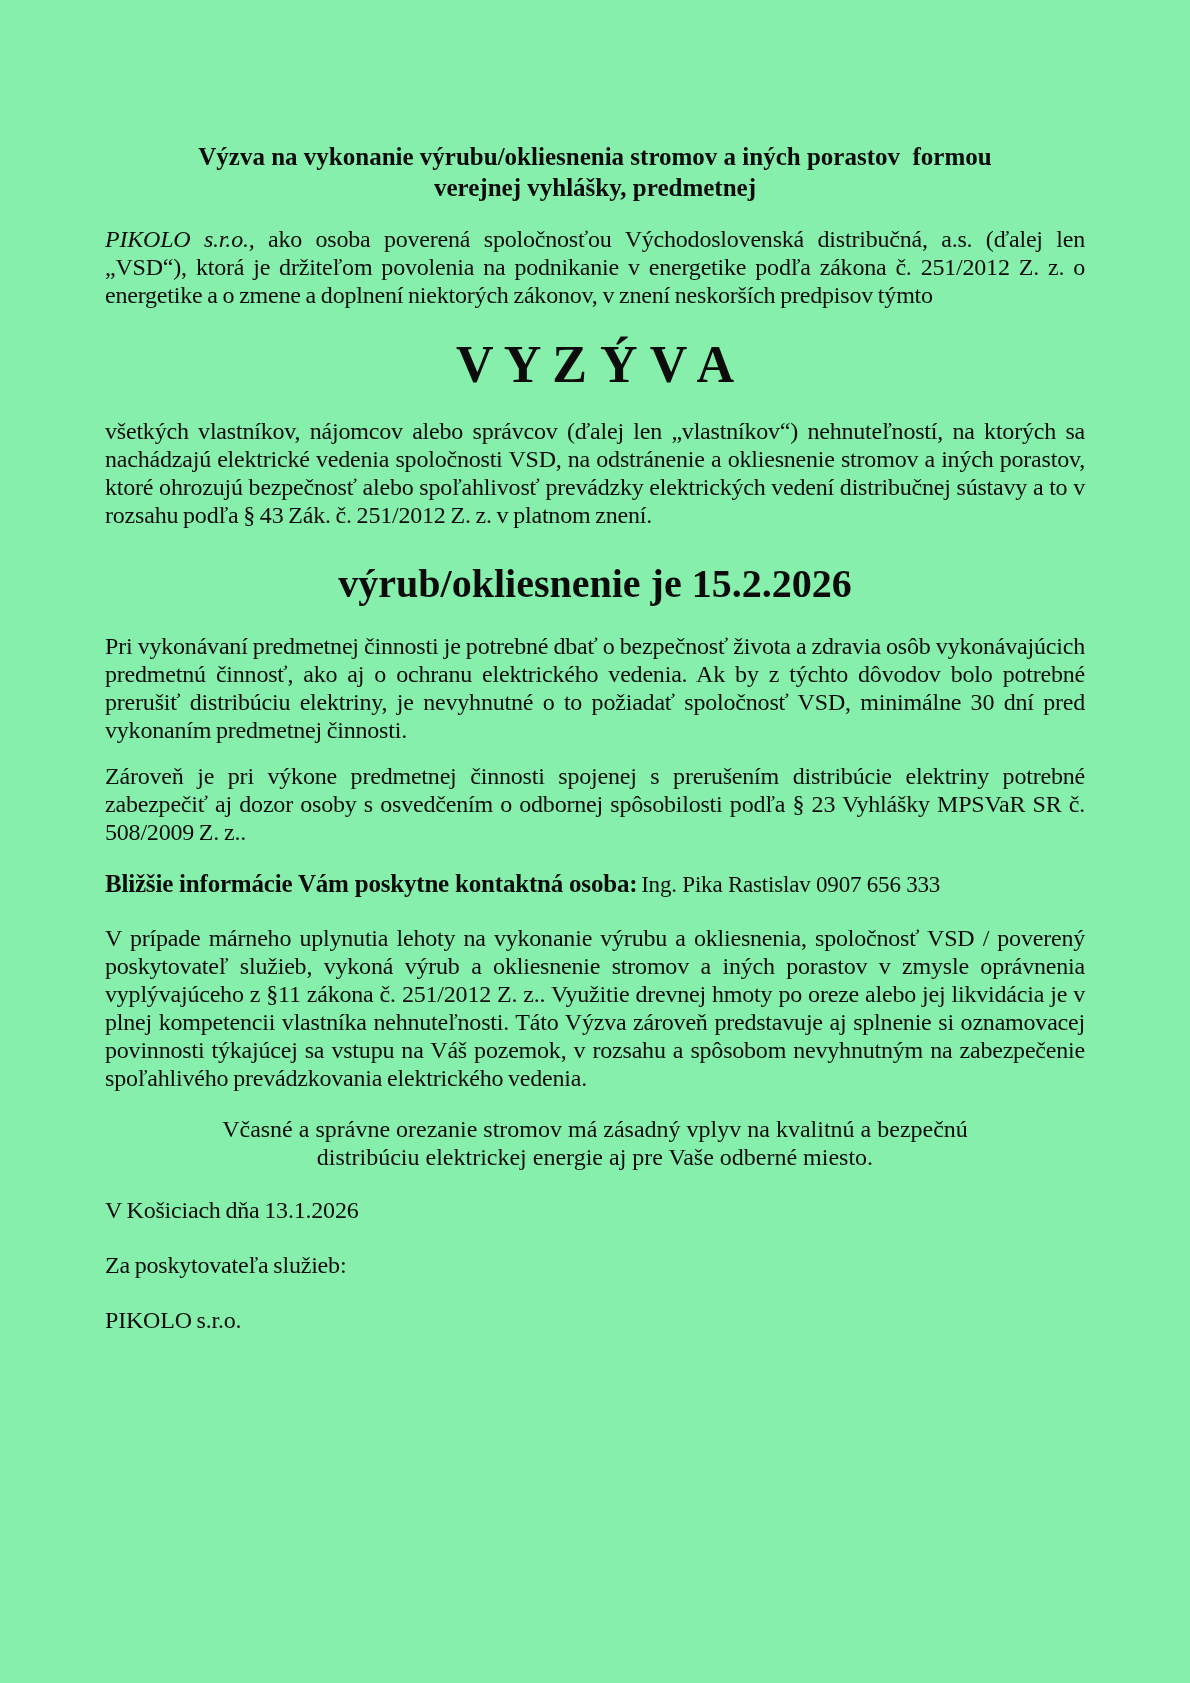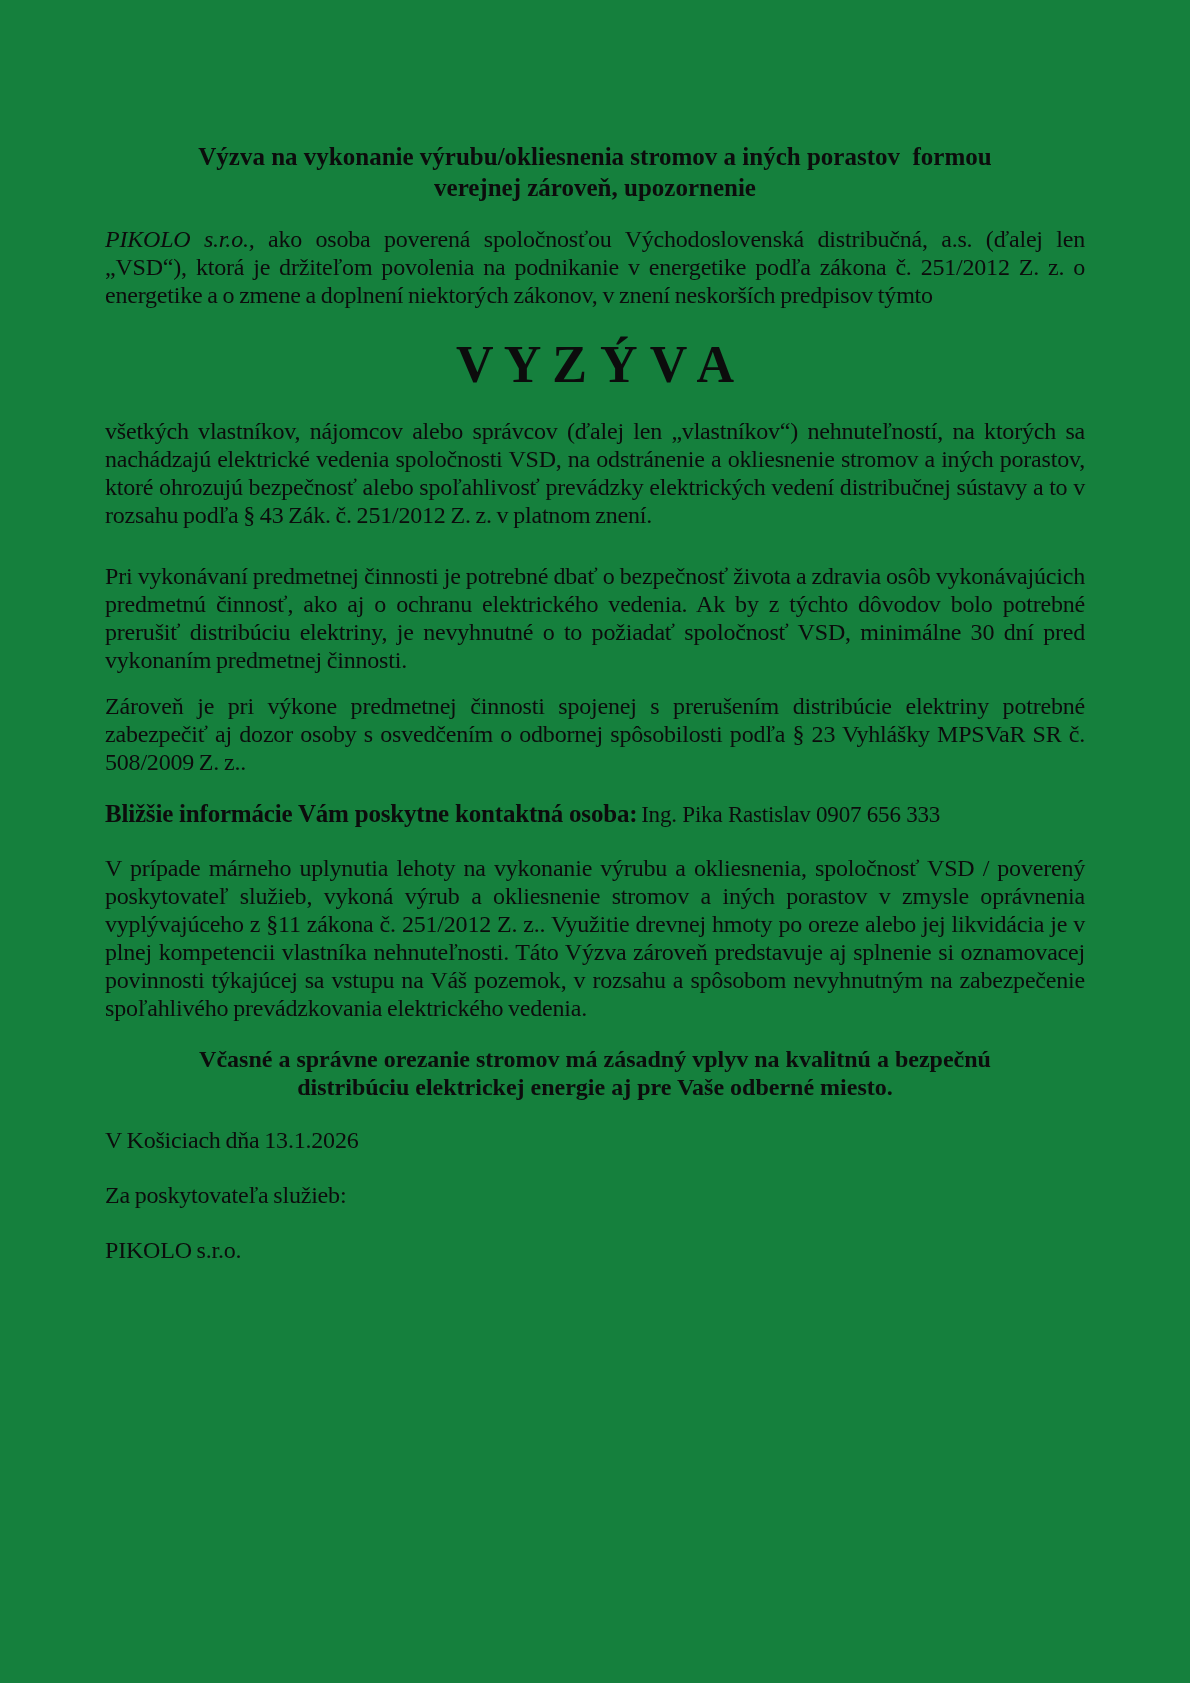--- a/index.html
+++ b/index.html
@@ -5,21 +5,21 @@
   html, body {
     margin: 0;
     padding: 0;
     background: #ffffff;
   }
   .page {
     position: relative;
     width: 1190px;
     height: 1683px;
     margin: 0 auto;
-    background: #15803d;
+    background: #86efac;
     color: #0c0c0c;
     font-family: "Liberation Serif", "DejaVu Serif", serif;
     box-sizing: border-box;
     padding: 141px 105px 7px 105px;
     overflow: hidden;
   }
   .title {
     margin: 0;
     font-size: 25px;
     font-weight: bold;
@@ -70,50 +70,51 @@
     font-size: 25px;
     font-weight: bold;
   }
   .contact .c2 {
     font-size: 23px;
     font-weight: normal;
   }
   .closing {
     margin: 23px 0 0 0;
     font-size: 24px;
-    font-weight: bold;
+    font-weight: normal;
     line-height: 28px;
     text-align: center;
   }
   .closing span {
     display: block;
   }
   .plain {
     text-align: left;
   }
   .mt25 { margin-top: 25px; }
   .mt27 { margin-top: 27px; }
 </style>
 </head>
 <body>
 
 <div class="page">
 
   <h1 class="title">
     <span>Výzva na vykonanie výrubu/okliesnenia stromov a iných porastov  formou</span>
-    <span>verejnej zároveň, upozornenie</span>
+    <span>verejnej vyhlášky, predmetnej</span>
   </h1>
 
   <p class="body"><em>PIKOLO s.r.o.,</em><span> ako osoba poverená spoločnosťou Východoslovenská distribučná, a.s. (ďalej len „VSD“), ktorá je držiteľom povolenia na podnikanie v energetike podľa zákona č. 251/2012 Z. z. o energetike a o zmene a doplnení niektorých zákonov, v znení neskorších predpisov týmto</span></p>
 
   <div class="proclamation">V Y Z Ý V A</div>
 
   <p class="body">všetkých vlastníkov, nájomcov alebo správcov (ďalej len „vlastníkov“) nehnuteľností, na ktorých sa nachádzajú elektrické vedenia spoločnosti VSD, na odstránenie a okliesnenie stromov a iných porastov, ktoré ohrozujú bezpečnosť alebo spoľahlivosť prevádzky elektrických vedení distribučnej sústavy a to v rozsahu podľa § 43 Zák. č. 251/2012 Z. z. v platnom znení.</p>
 
   <h2 class="deadline">
+    <span>výrub/okliesnenie je 15.2.2026</span>
   </h2>
 
   <p class="body mt26">Pri vykonávaní predmetnej činnosti je potrebné dbať o bezpečnosť života a zdravia osôb vykonávajúcich predmetnú činnosť, ako aj o ochranu elektrického vedenia. Ak by z týchto dôvodov bolo potrebné prerušiť distribúciu elektriny, je nevyhnutné o to požiadať spoločnosť VSD, minimálne 30 dní pred vykonaním predmetnej činnosti.</p>
   <p class="body nogap">Zároveň je pri výkone predmetnej činnosti spojenej s prerušením distribúcie elektriny potrebné zabezpečiť aj dozor osoby s osvedčením o odbornej spôsobilosti podľa § 23 Vyhlášky MPSVaR SR č. 508/2009 Z. z..</p>
 
   <p class="contact">
     <strong class="c1">Bližšie informácie Vám poskytne kontaktná osoba:</strong>
     <strong class="c2">Ing. Pika Rastislav 0907 656 333</strong>
   </p>
 

